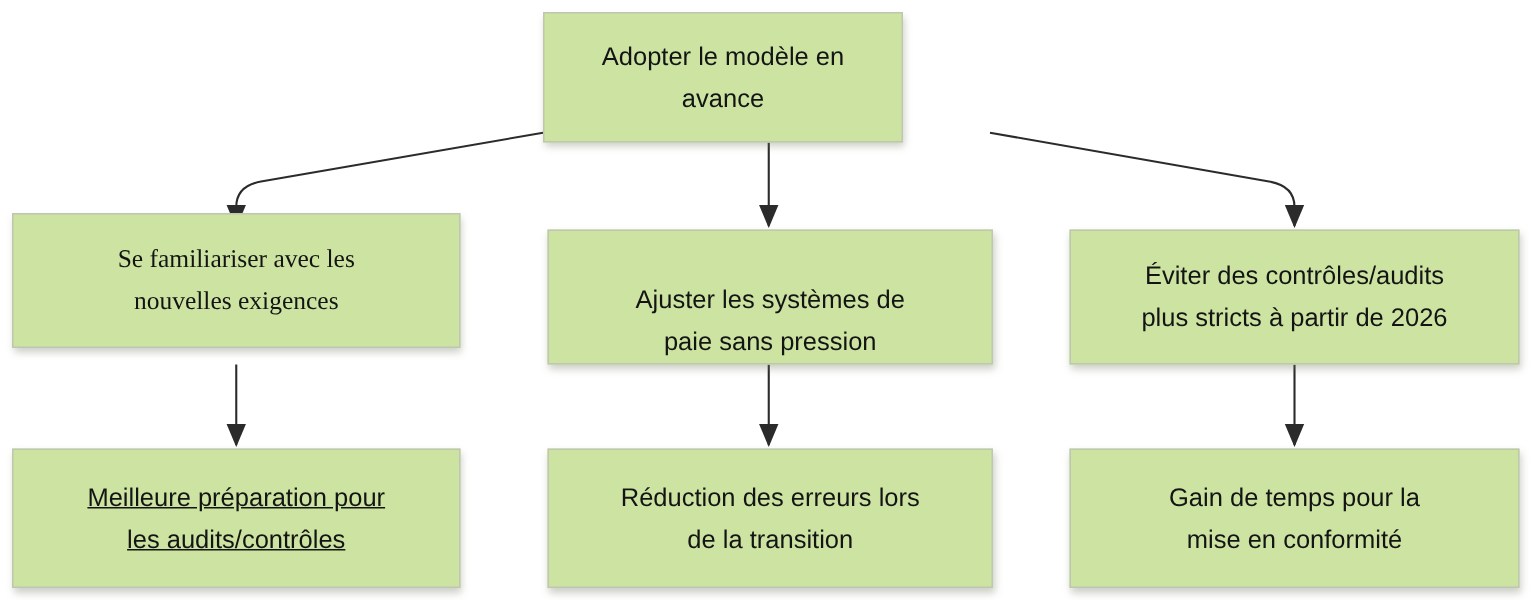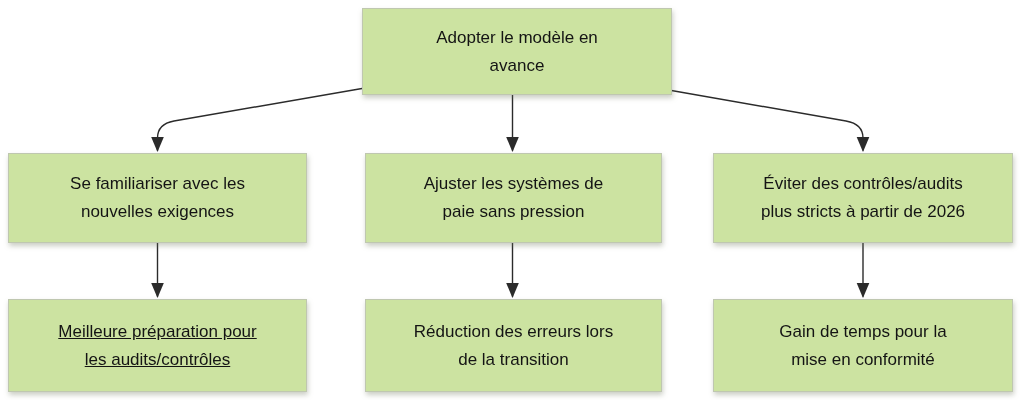--- a/index.html
+++ b/index.html
@@ -31,23 +31,23 @@
     box-shadow: 1px 3px 5px rgba(105, 115, 90, 0.35);
     display: flex;
     align-items: center;
     justify-content: center;
     text-align: center;
     color: var(--text, #141414);
     font-size: 17px;
     line-height: 28px;
   }
   .node .label { white-space: pre-line; }
-  .root { left: 362px; top: 8px;   width: 310px; height: 87px; }
-  .m0   { left: 8px;   top: 153px; width: 299px; height: 90px; }
-  .m1   { left: 365px; top: 153px; width: 297px; height: 90px; }
+  .root { left: 362px; top: 8px;   width: 240px; height: 87px; }
+  .m0   { left: 8px;   top: 142px; width: 299px; height: 90px; font-family: Liberation Serif, serif; }
+  .m1   { left: 365px; top: 153px; width: 297px; height: 90px; align-items: flex-end; }
   .m2   { left: 713px; top: 153px; width: 300px; height: 90px; justify-content: center; }
   .b0   { left: 8px;   top: 299px; width: 299px; height: 93px; text-decoration: underline; }
   .b1   { left: 365px; top: 299px; width: 297px; height: 93px; }
   .b2   { left: 713px; top: 299px; width: 300px; height: 93px; }
 </style>
 </head>
 <body>
 
 <div class="stage">
 

